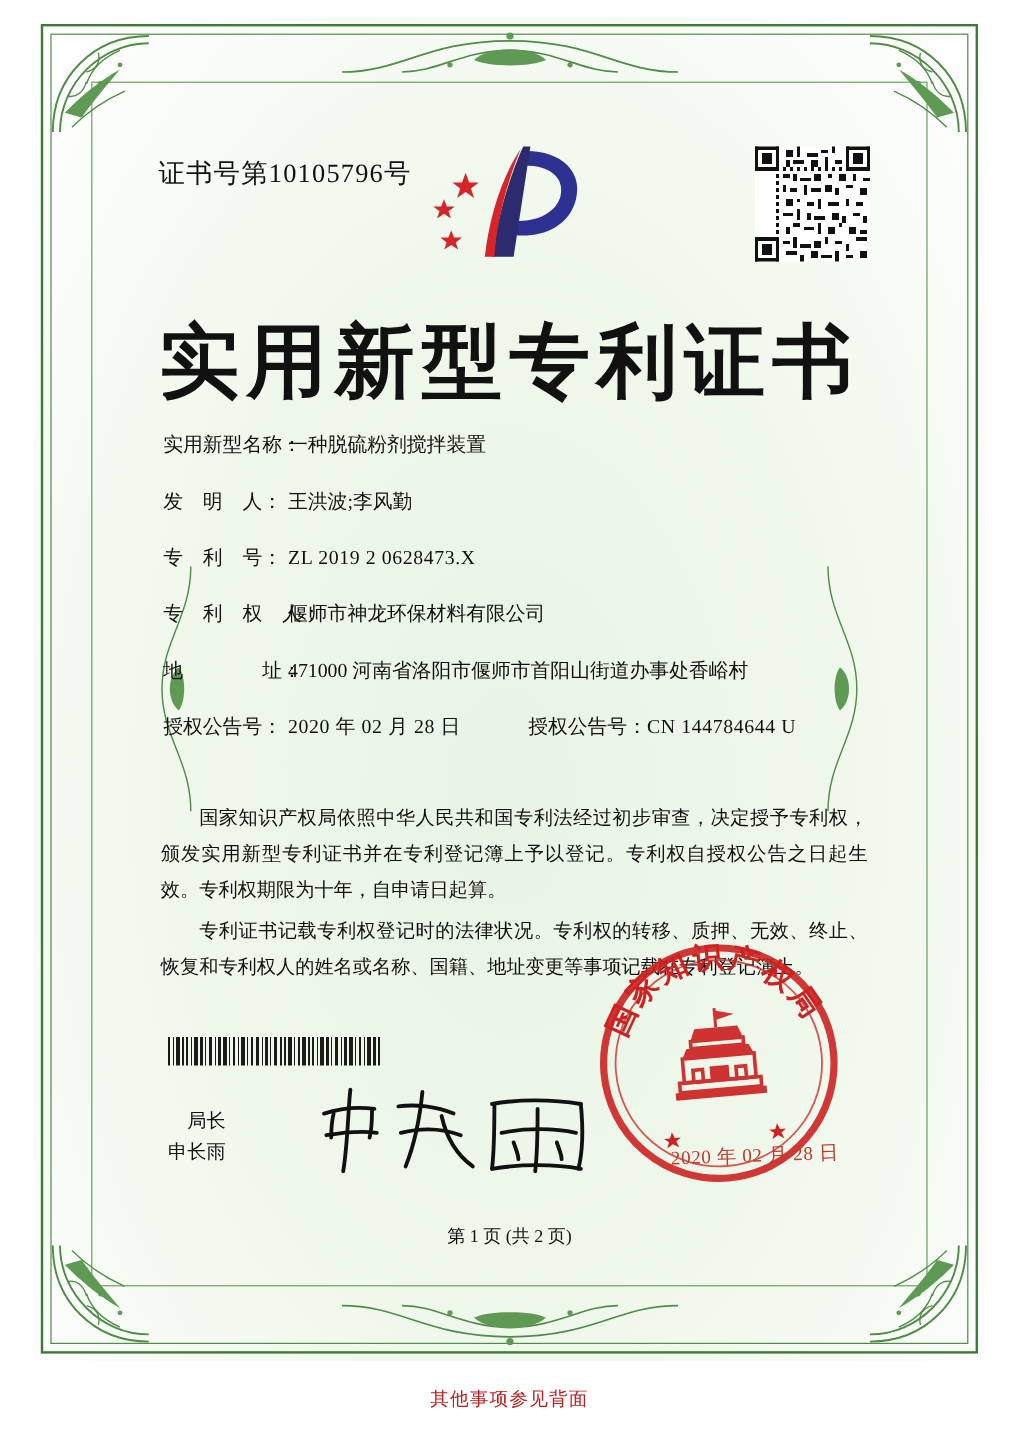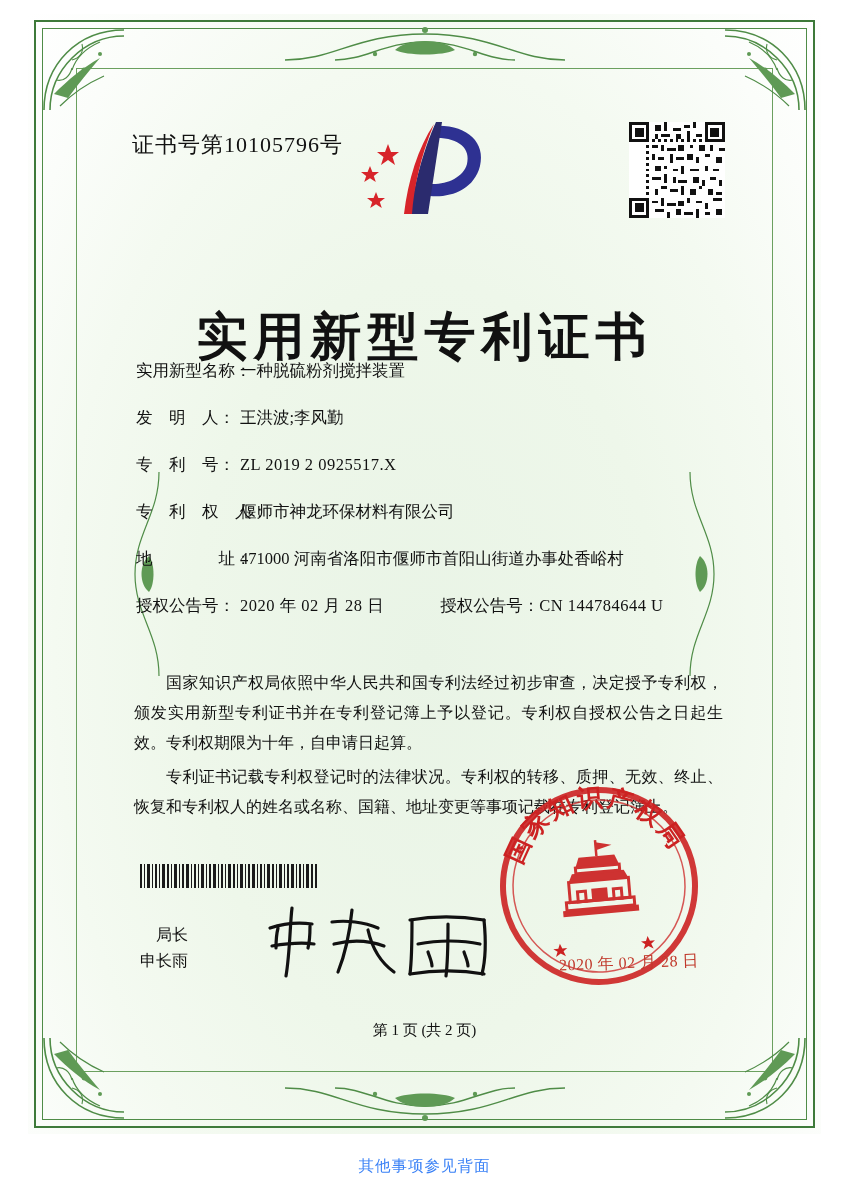--- a/index.html
+++ b/index.html
@@ -124,26 +124,25 @@
     top: 42px;
     width: 96px;
     height: 96px;
   }
 
   .main-title {
     position: absolute;
     left: 0; right: 0;
     top: 176px;
     text-align: center;
-    font-size: 51px;
+    font-size: 67px;
     font-weight: bold;
     letter-spacing: 6px;
     color: #111;
     font-family: "DejaVu Serif", "Liberation Serif", serif;
-    margin-top: 47px;
   }
 
   .fields {
     position: absolute;
     left: 48px;
     right: 40px;
     top: 280px;
     font-size: 16.5px;
     color: #111;
   }
@@ -237,21 +236,21 @@
     font-size: 15px;
     color: #111;
   }
 
   .outside-footer {
     position: absolute;
     left: 0; right: 0;
     top: 1156px;
     text-align: center;
     font-size: 15.5px;
-    color: #3b82f6;
+    color: #b91c1c;
     letter-spacing: 1px;
   }
 </style>
 </head>
 <body>
 
 <div class="certificate">
 
   <div class="border-outer"></div>
   <div class="border-inner"></div>
@@ -479,21 +478,21 @@
 
       <div class="field-row">
         <span class="field-label">实用新型名称：</span><span class="field-value">一种脱硫粉剂搅拌装置</span>
       </div>
 
       <div class="field-row">
         <span class="field-label">发　明　人：</span><span class="field-value">王洪波;李风勤</span>
       </div>
 
       <div class="field-row">
-        <span class="field-label">专　利　号：</span><span class="field-value mono-ish">ZL 2019 2 0925517.X</span>
+        <span class="field-label">专　利　号：</span><span class="field-value mono-ish">ZL 2019 2 0628473.X</span>
       </div>
 
 
       <div class="field-row">
         <span class="field-label">专　利　权　人：</span><span class="field-value">偃师市神龙环保材料有限公司</span>
       </div>
 
       <div class="field-row">
         <span class="field-label">地　　　　址：</span><span class="field-value">471000 河南省洛阳市偃师市首阳山街道办事处香峪村</span>
       </div>

